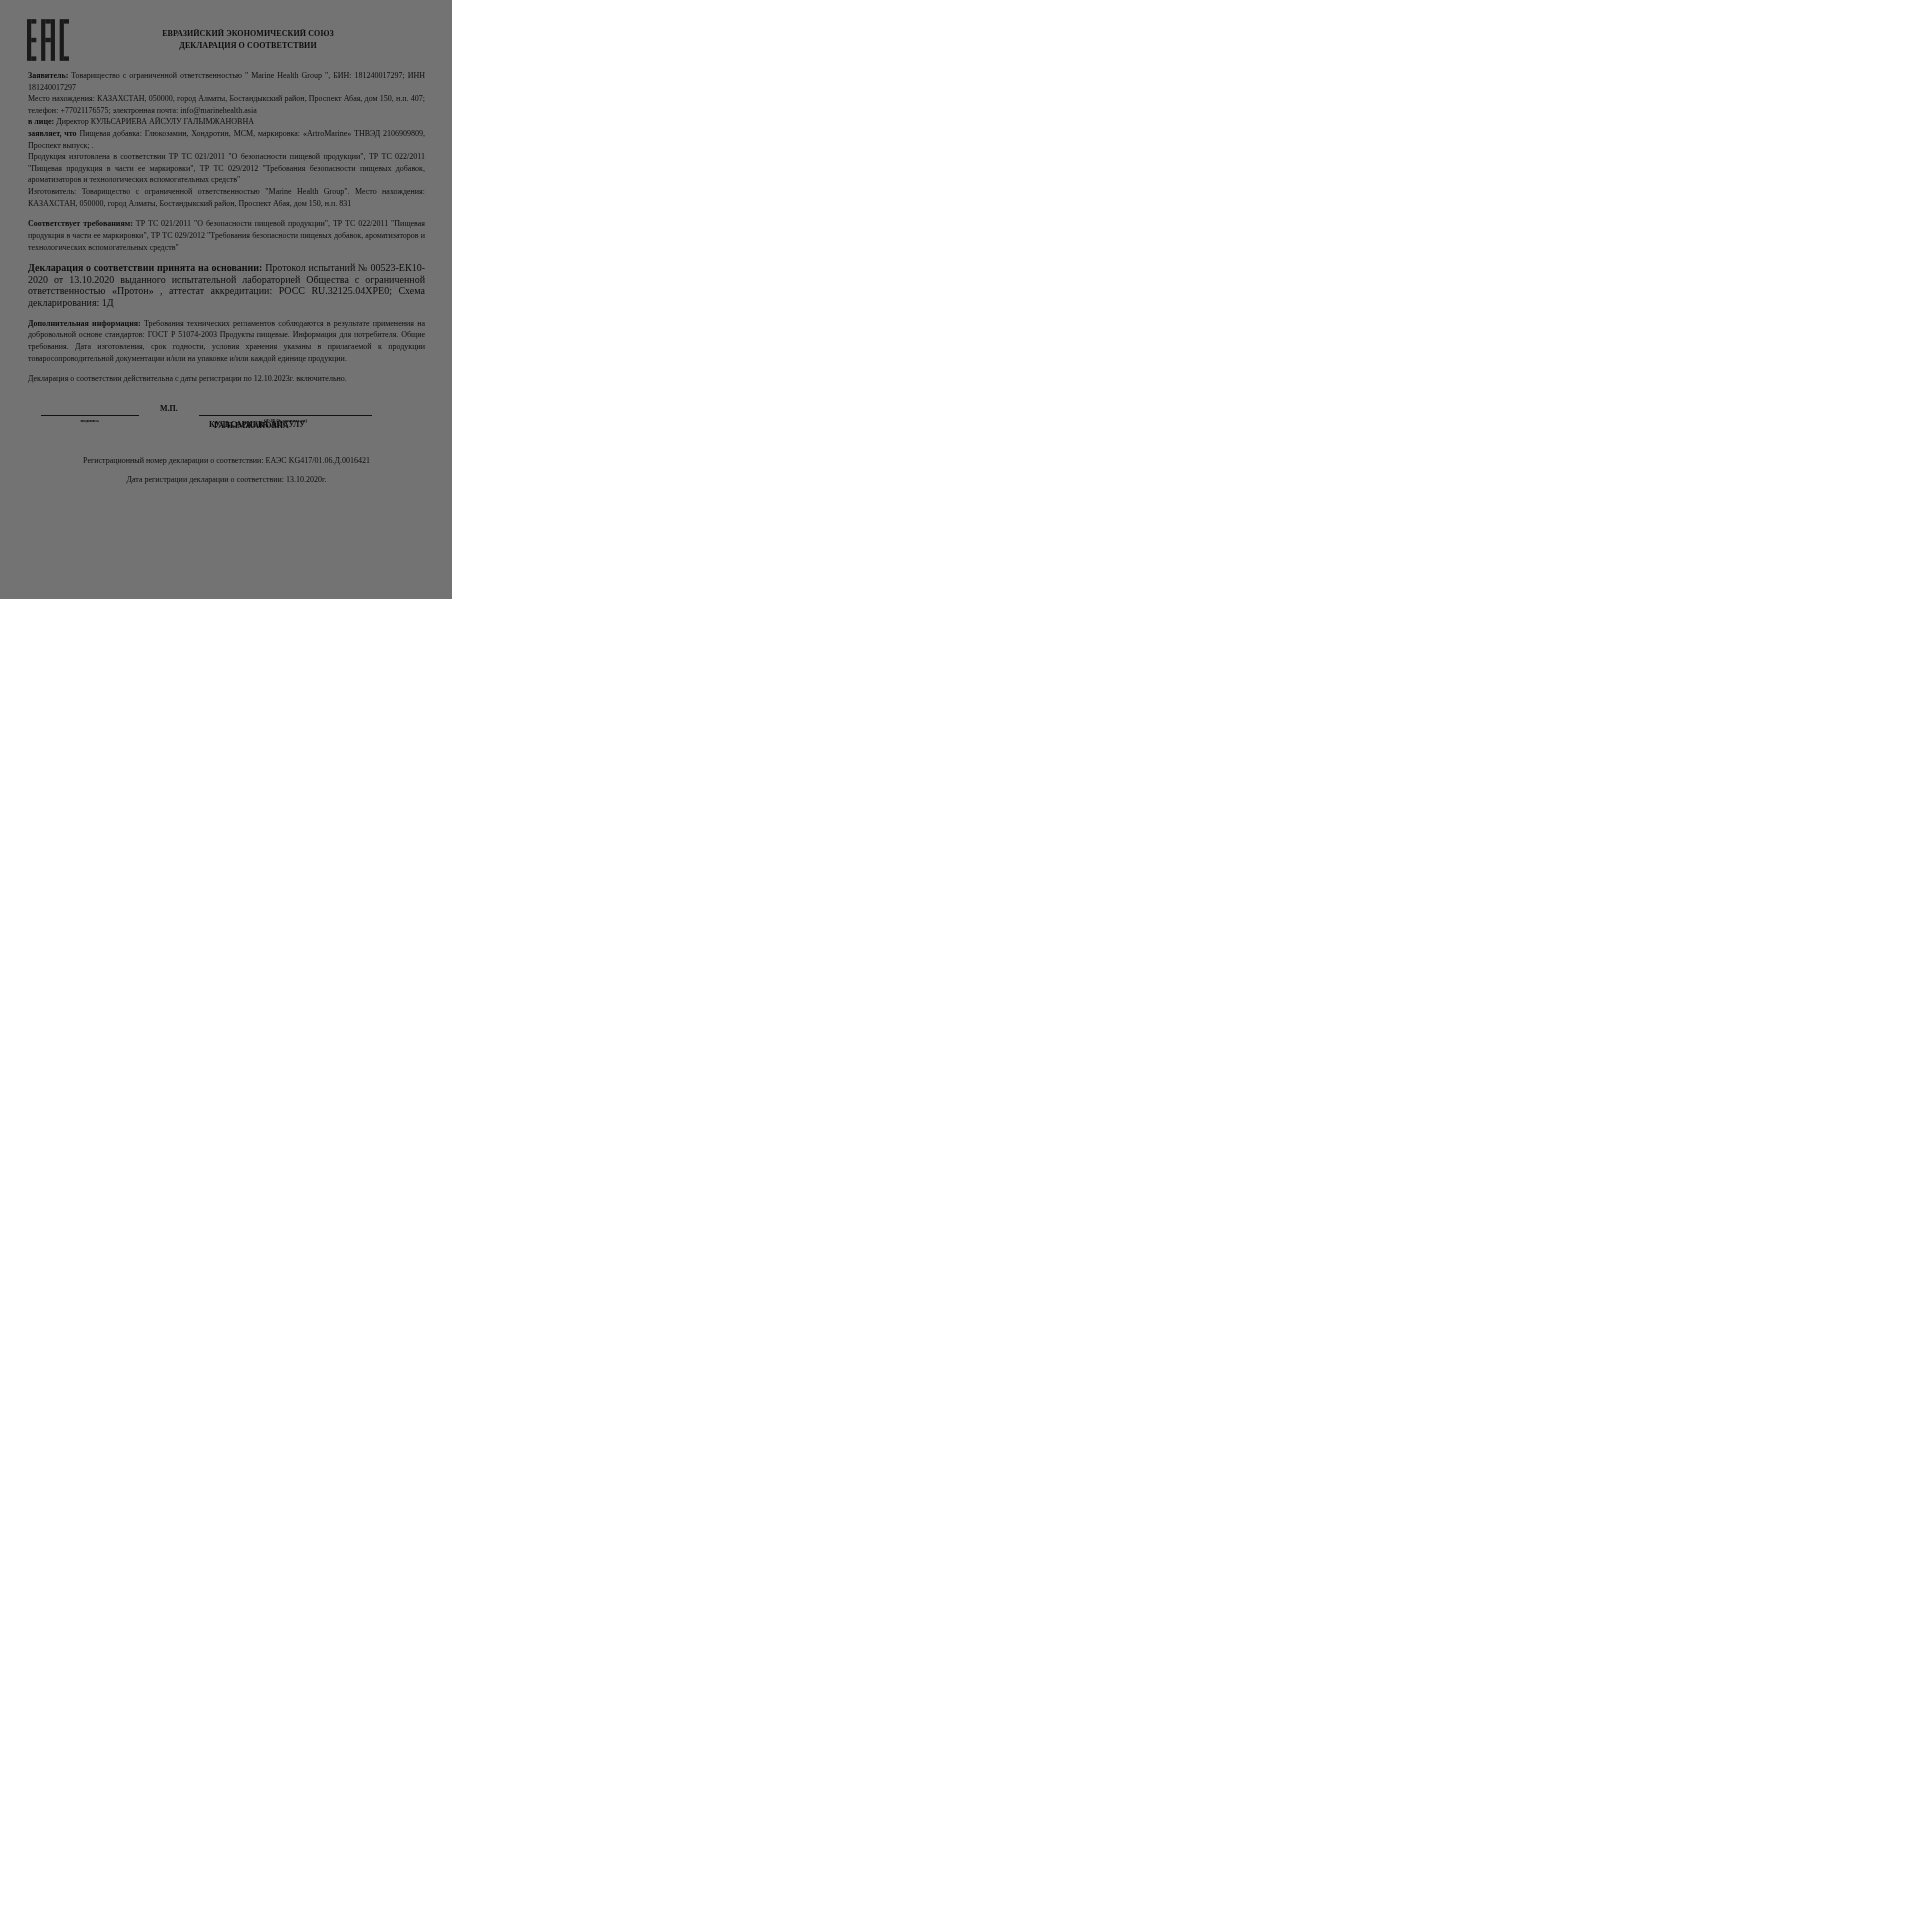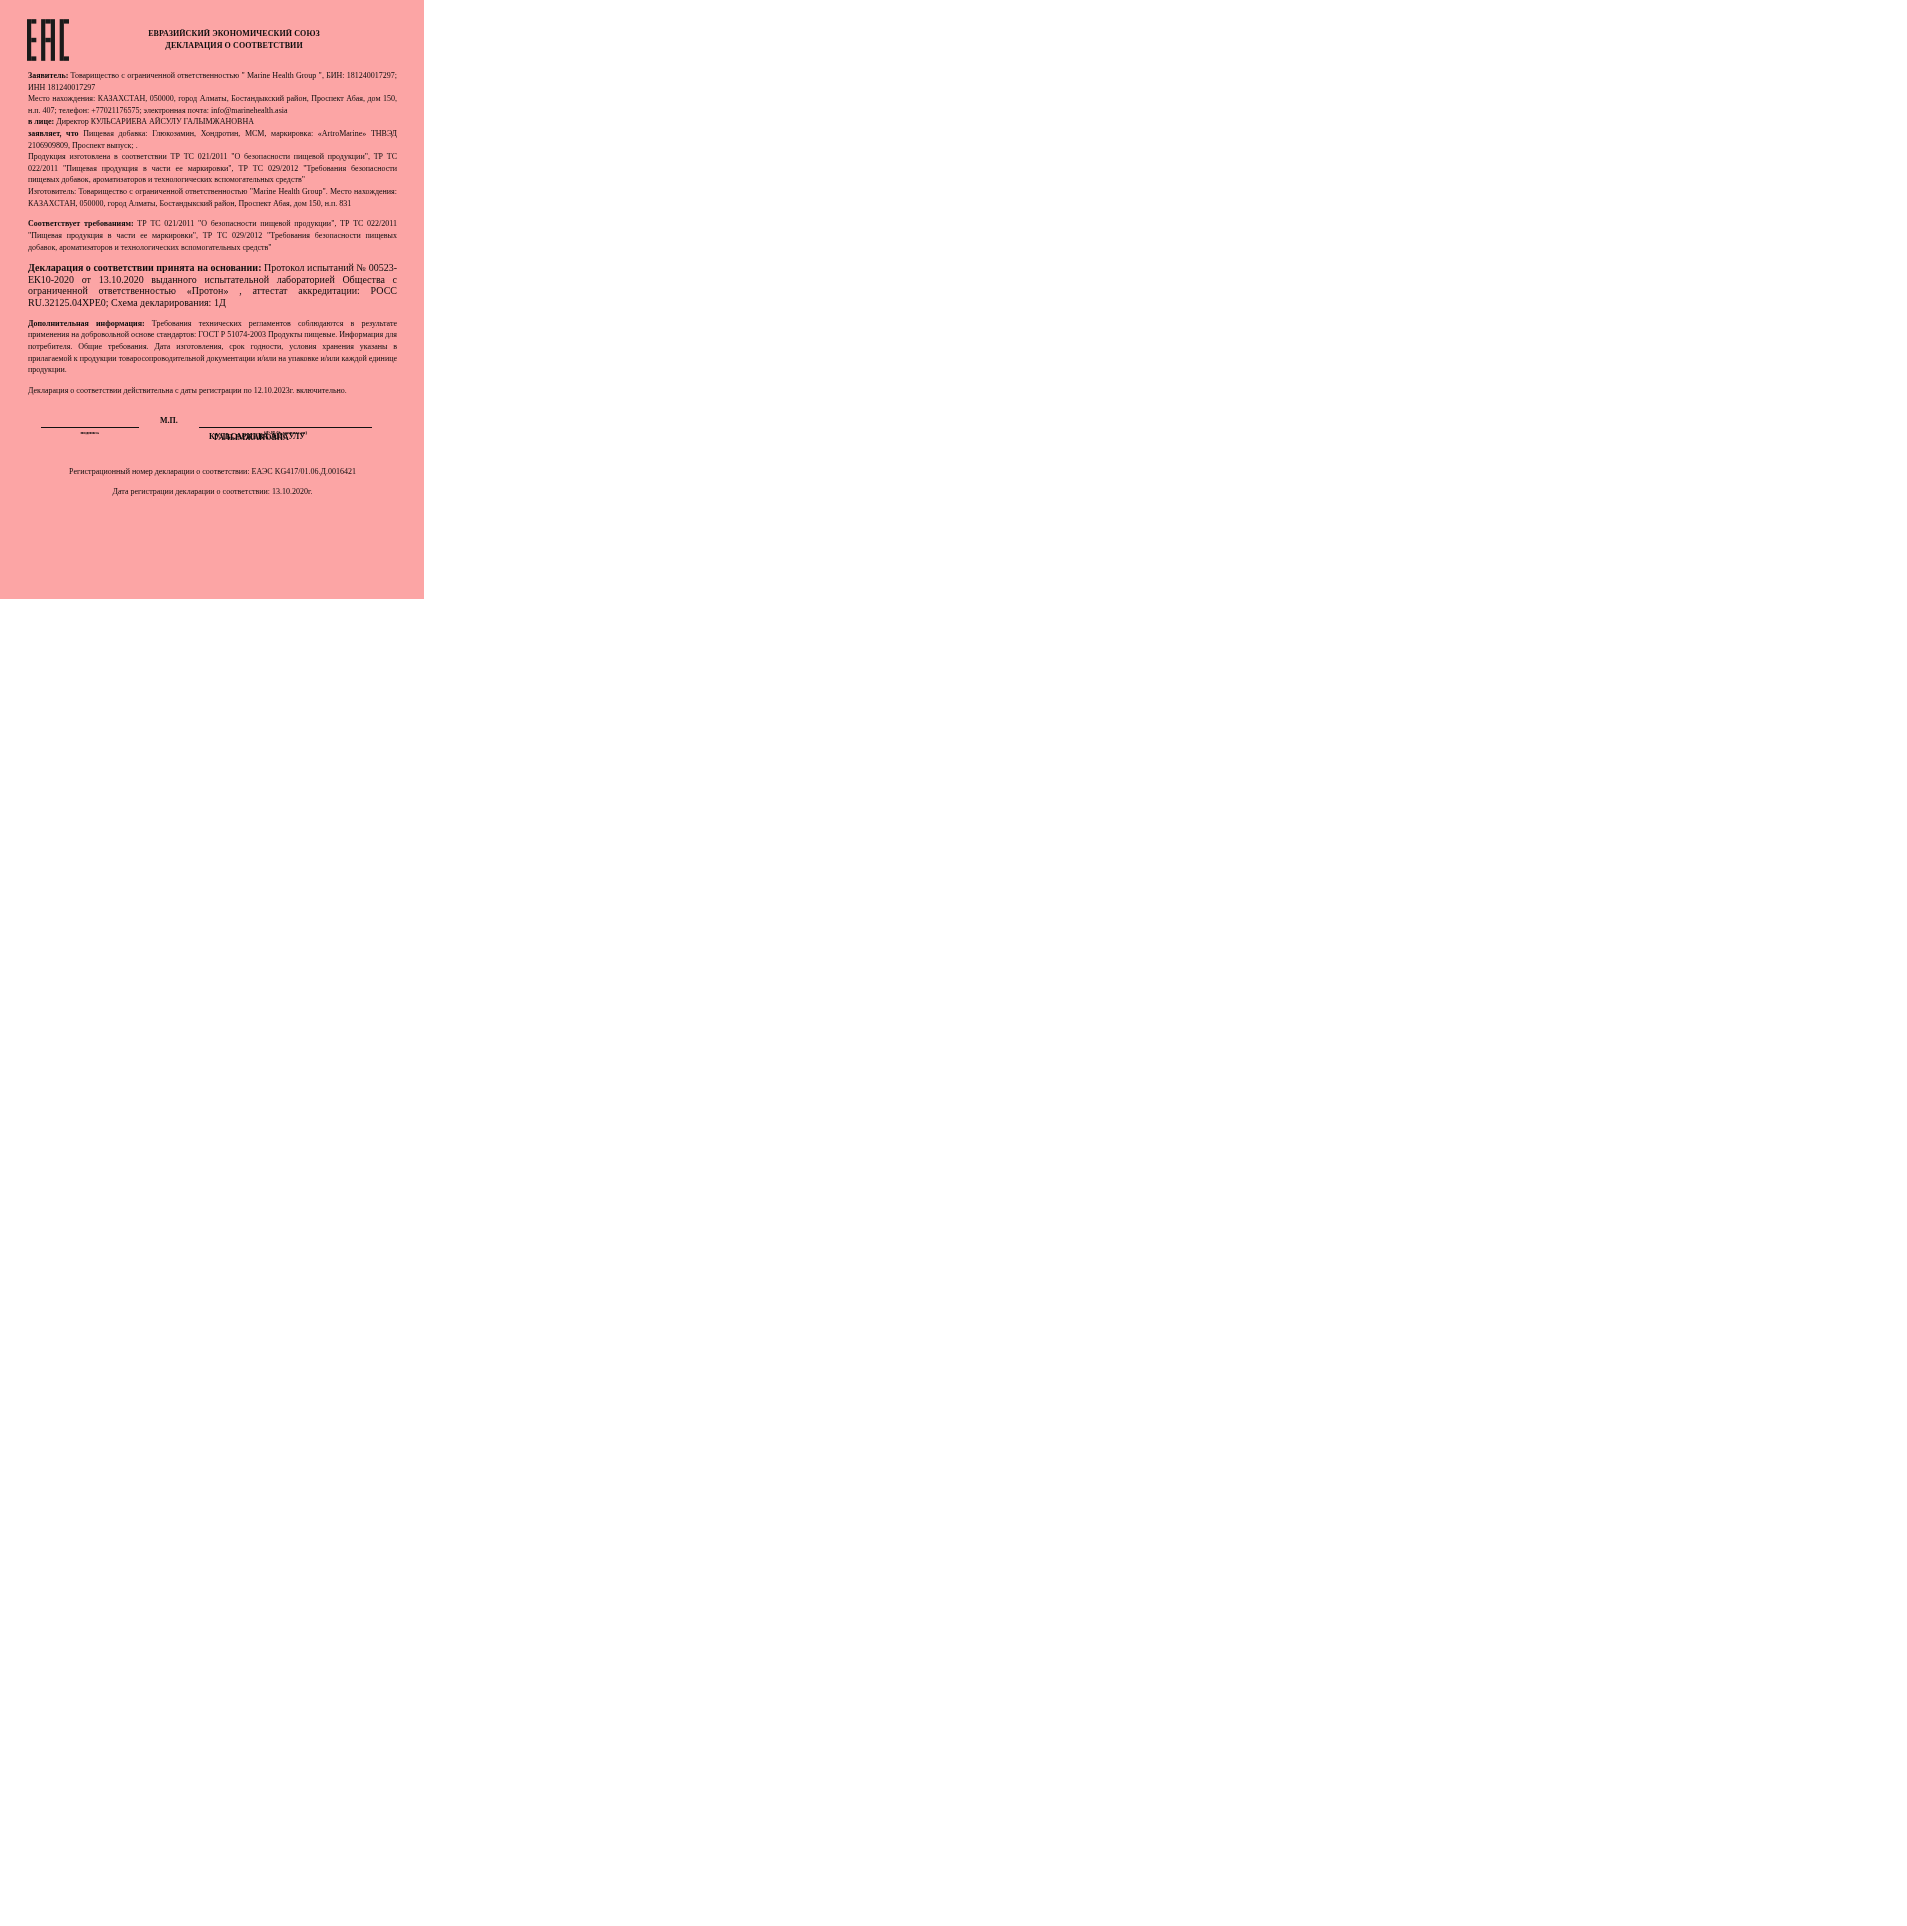--- a/index.html
+++ b/index.html
@@ -5,24 +5,25 @@
 <style>
   html, body {
     margin: 0;
     padding: 0;
     background: #ffffff;
   }
   .page {
     position: relative;
     width: 424px;
     height: 599px;
-    background: #fca5a5;
+    background: #737373;
     color: #0d0d0d;
     font-family: "Liberation Serif", "DejaVu Serif", serif;
     overflow: hidden;
+    padding-left: 28px;
   }
   
   .header { position: absolute; top: 0; left: 0; right: 0; height: 70px; }
   .eac-logo { position: absolute; top: 19px; left: 27px; width: 42px; height: 42px; }
   .title-wrap {
     position: absolute;
     top: 28px;
     left: 71px;
     right: 27px;
     text-align: center;

